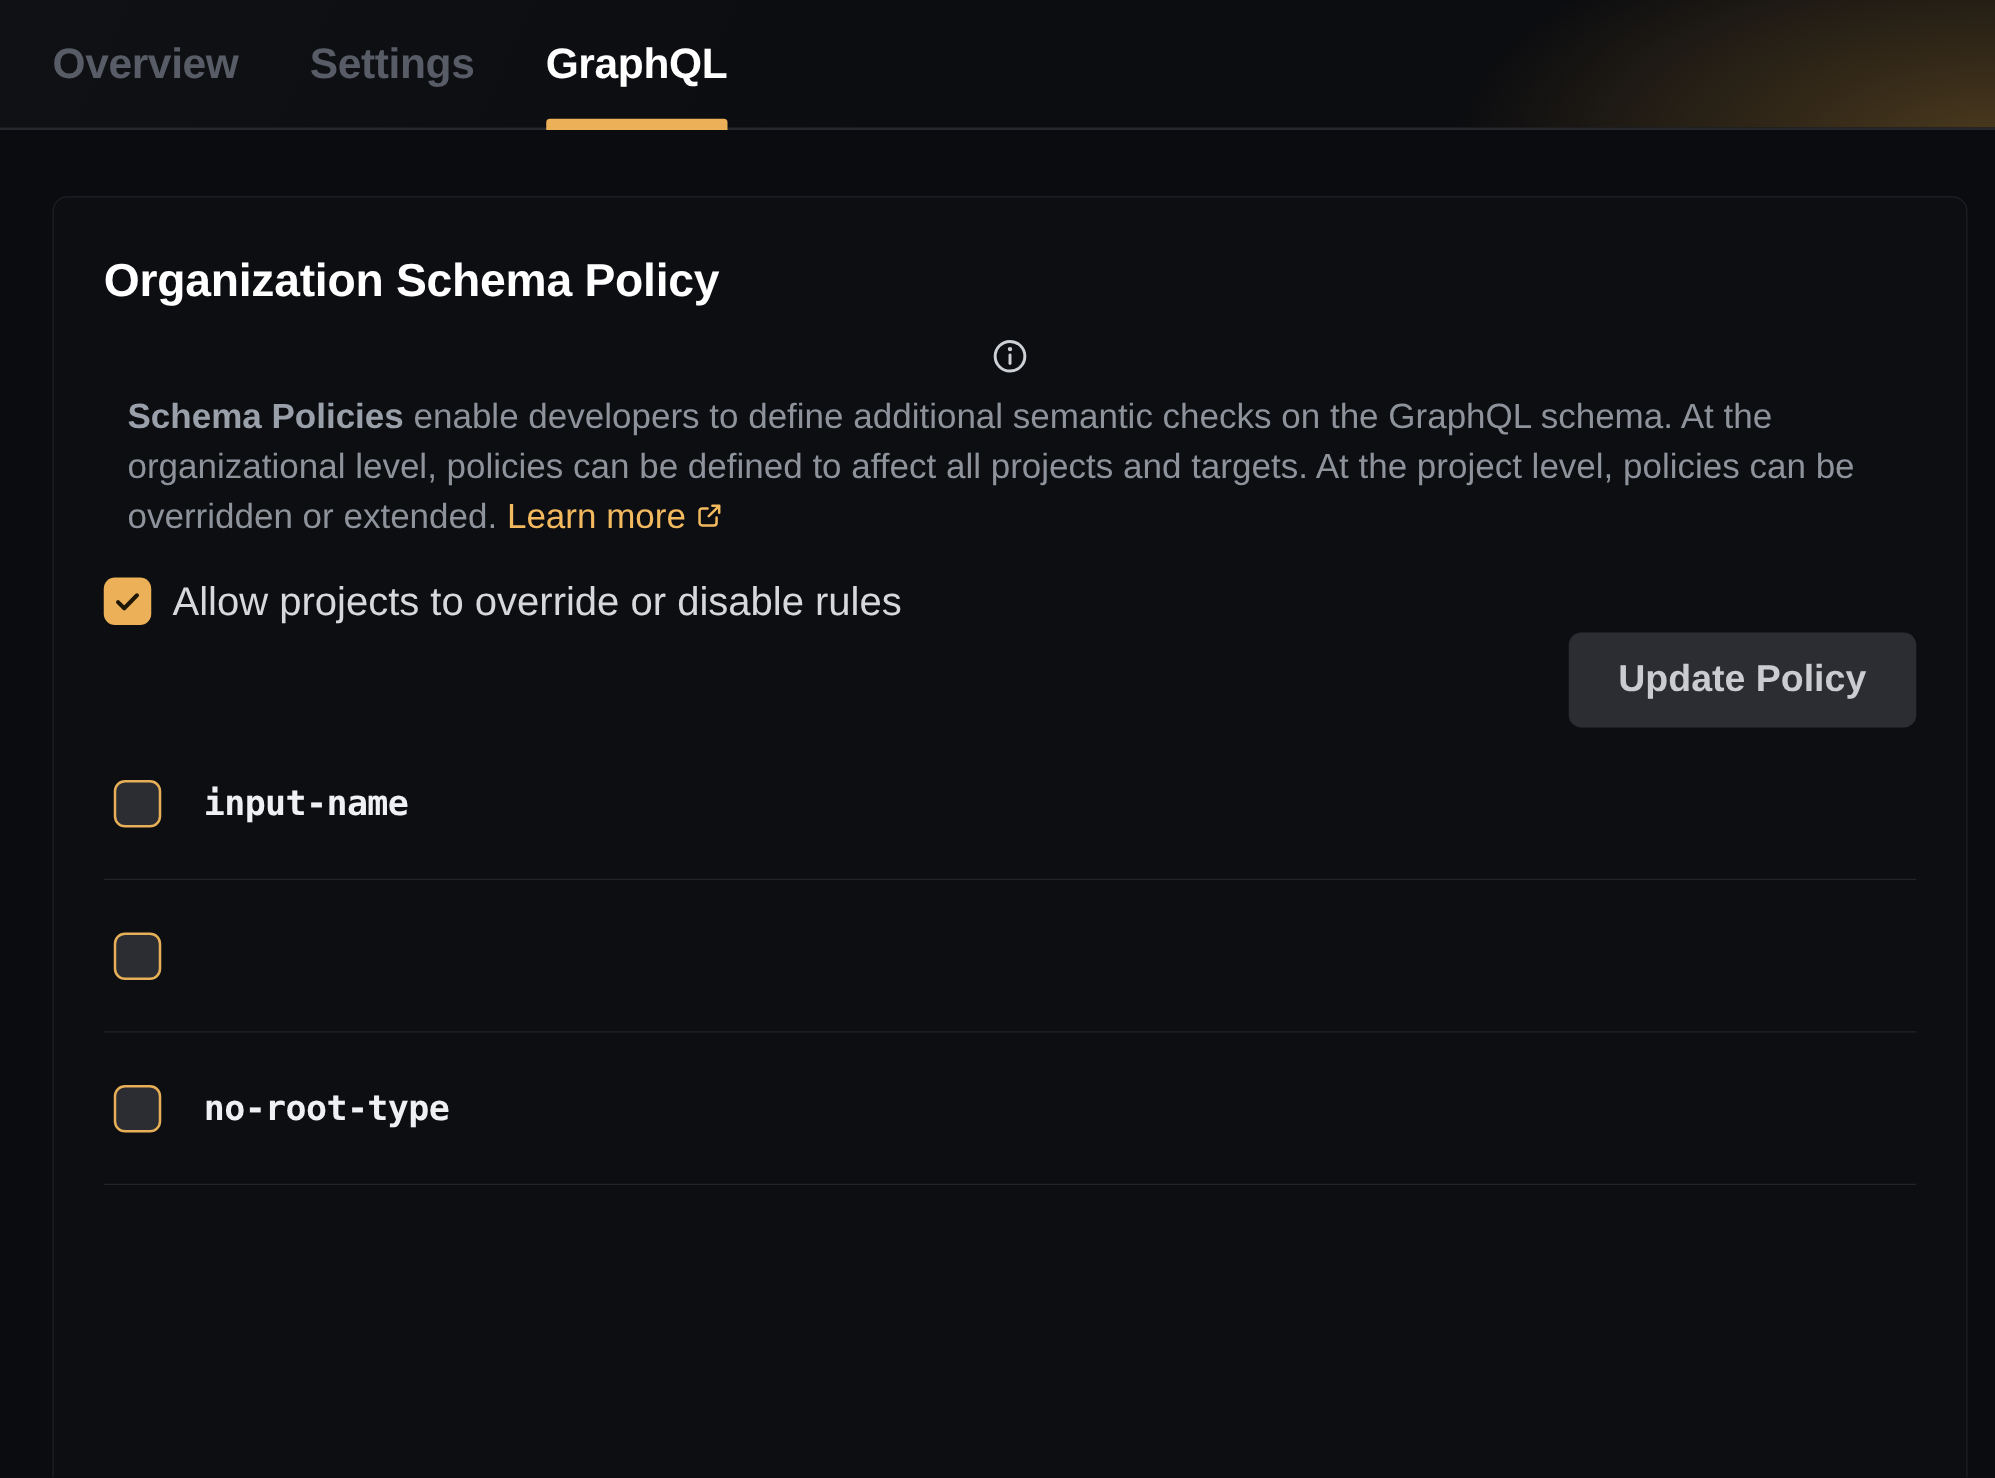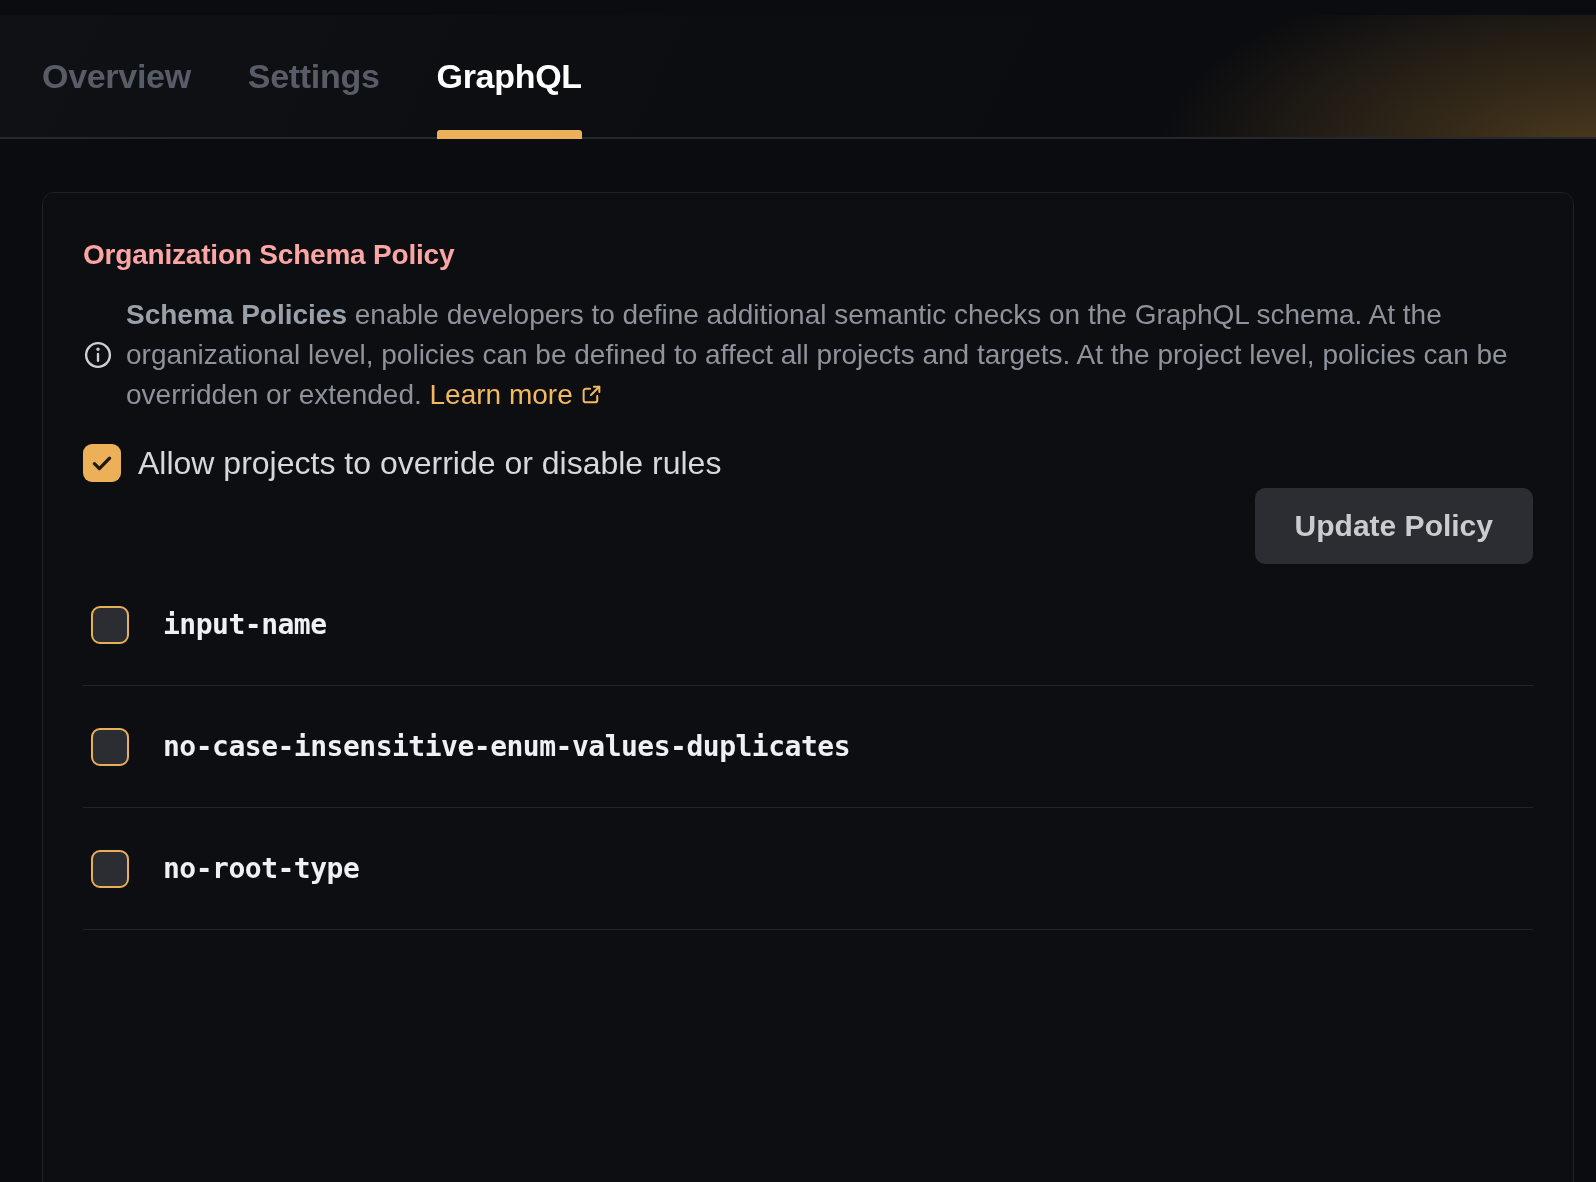--- a/index.html
+++ b/index.html
@@ -8,26 +8,25 @@
   }
   *{box-sizing:border-box;}
   html,body{margin:0;padding:0;}
   body{
     width:1596px;height:1182px;overflow:hidden;position:relative;
     background:var(--page-bg,#0a0c0f);
     font-family:"Liberation Sans",sans-serif;color:#fff;
   }
   
   .tab-bar{
-    height:124px;border-bottom:2px solid #26282d;
+    height:104px;border-bottom:2px solid #26282d;
     display:flex;align-items:stretch;padding-left:42px;
     background:
       radial-gradient(560px 240px at 100% 112%, rgba(199,146,58,.34), rgba(199,146,58,.10) 55%, rgba(199,146,58,0) 78%),
       linear-gradient(115deg,#101115 0%,#0c0d11 45%,#0b0c0f 100%);
-    margin-top: 15px;
   }
   .tabs{display:flex;gap:57px;}
   .tab{
     display:flex;align-items:center;position:relative;
     font-size:34px;font-weight:700;letter-spacing:-.3px;
     color:#585c66;cursor:pointer;user-select:none;
   }
   .tab.active{color:#ffffff;}
   .tab-underline{
     position:absolute;left:0;right:0;bottom:-2px;height:9px;
@@ -35,24 +34,24 @@
   }
   
   .card{
     margin:53px 22px 0 42px;
     border:1px solid var(--card-border,#1e2126);border-radius:12px;
     background:#0c0e12;
     padding:46px 40px 80px;
     min-height:1100px;
   }
   .card-title{
-    margin:0 0 24px;font-size:28px;font-weight:700;
-    letter-spacing:-.2px;color:#fca5a5;
+    margin:0 0 24px;font-size:37px;font-weight:700;
+    letter-spacing:-.2px;color:#ffffff;
   }
-  .info-row{display:flex;align-items:center;gap:13px;color:#8e929b;}
+  .info-row{display:flex;align-items:center;gap:13px;color:#8e929b;flex-direction:column;}
   .info-icon{flex:0 0 30px;height:30px;color:#cdd0d5;display:flex;}
   .info-text{margin:0;font-size:28px;line-height:40px;max-width:1412px;}
   .info-text b{color:#9aa0aa;font-weight:700;}
   .learn-link{color:var(--link,#f3b95f);text-decoration:none;white-space:nowrap;cursor:pointer;}
   .learn-link svg{margin-left:7px;vertical-align:-2px;}
   
   .checkbox{
     width:38px;height:38px;border-radius:9px;flex:0 0 38px;
     display:inline-flex;align-items:center;justify-content:center;cursor:pointer;
   }
@@ -128,21 +127,20 @@
       <button class="update-btn">Update Policy</button>
     </div>
 
     <ul class="rules">
       <li class="rule-row">
         <span class="checkbox unchecked"></span>
         <span class="rule-name">input-name</span>
       </li>
       <li class="rule-row">
         <span class="checkbox unchecked"></span>
-        <span class="rule-name">no-case-insensitive-enum-values-duplicates</span>
       </li>
       <li class="rule-row">
         <span class="checkbox unchecked"></span>
         <span class="rule-name">no-root-type</span>
       </li>
     </ul>
 
   </section>
 </main>
 

